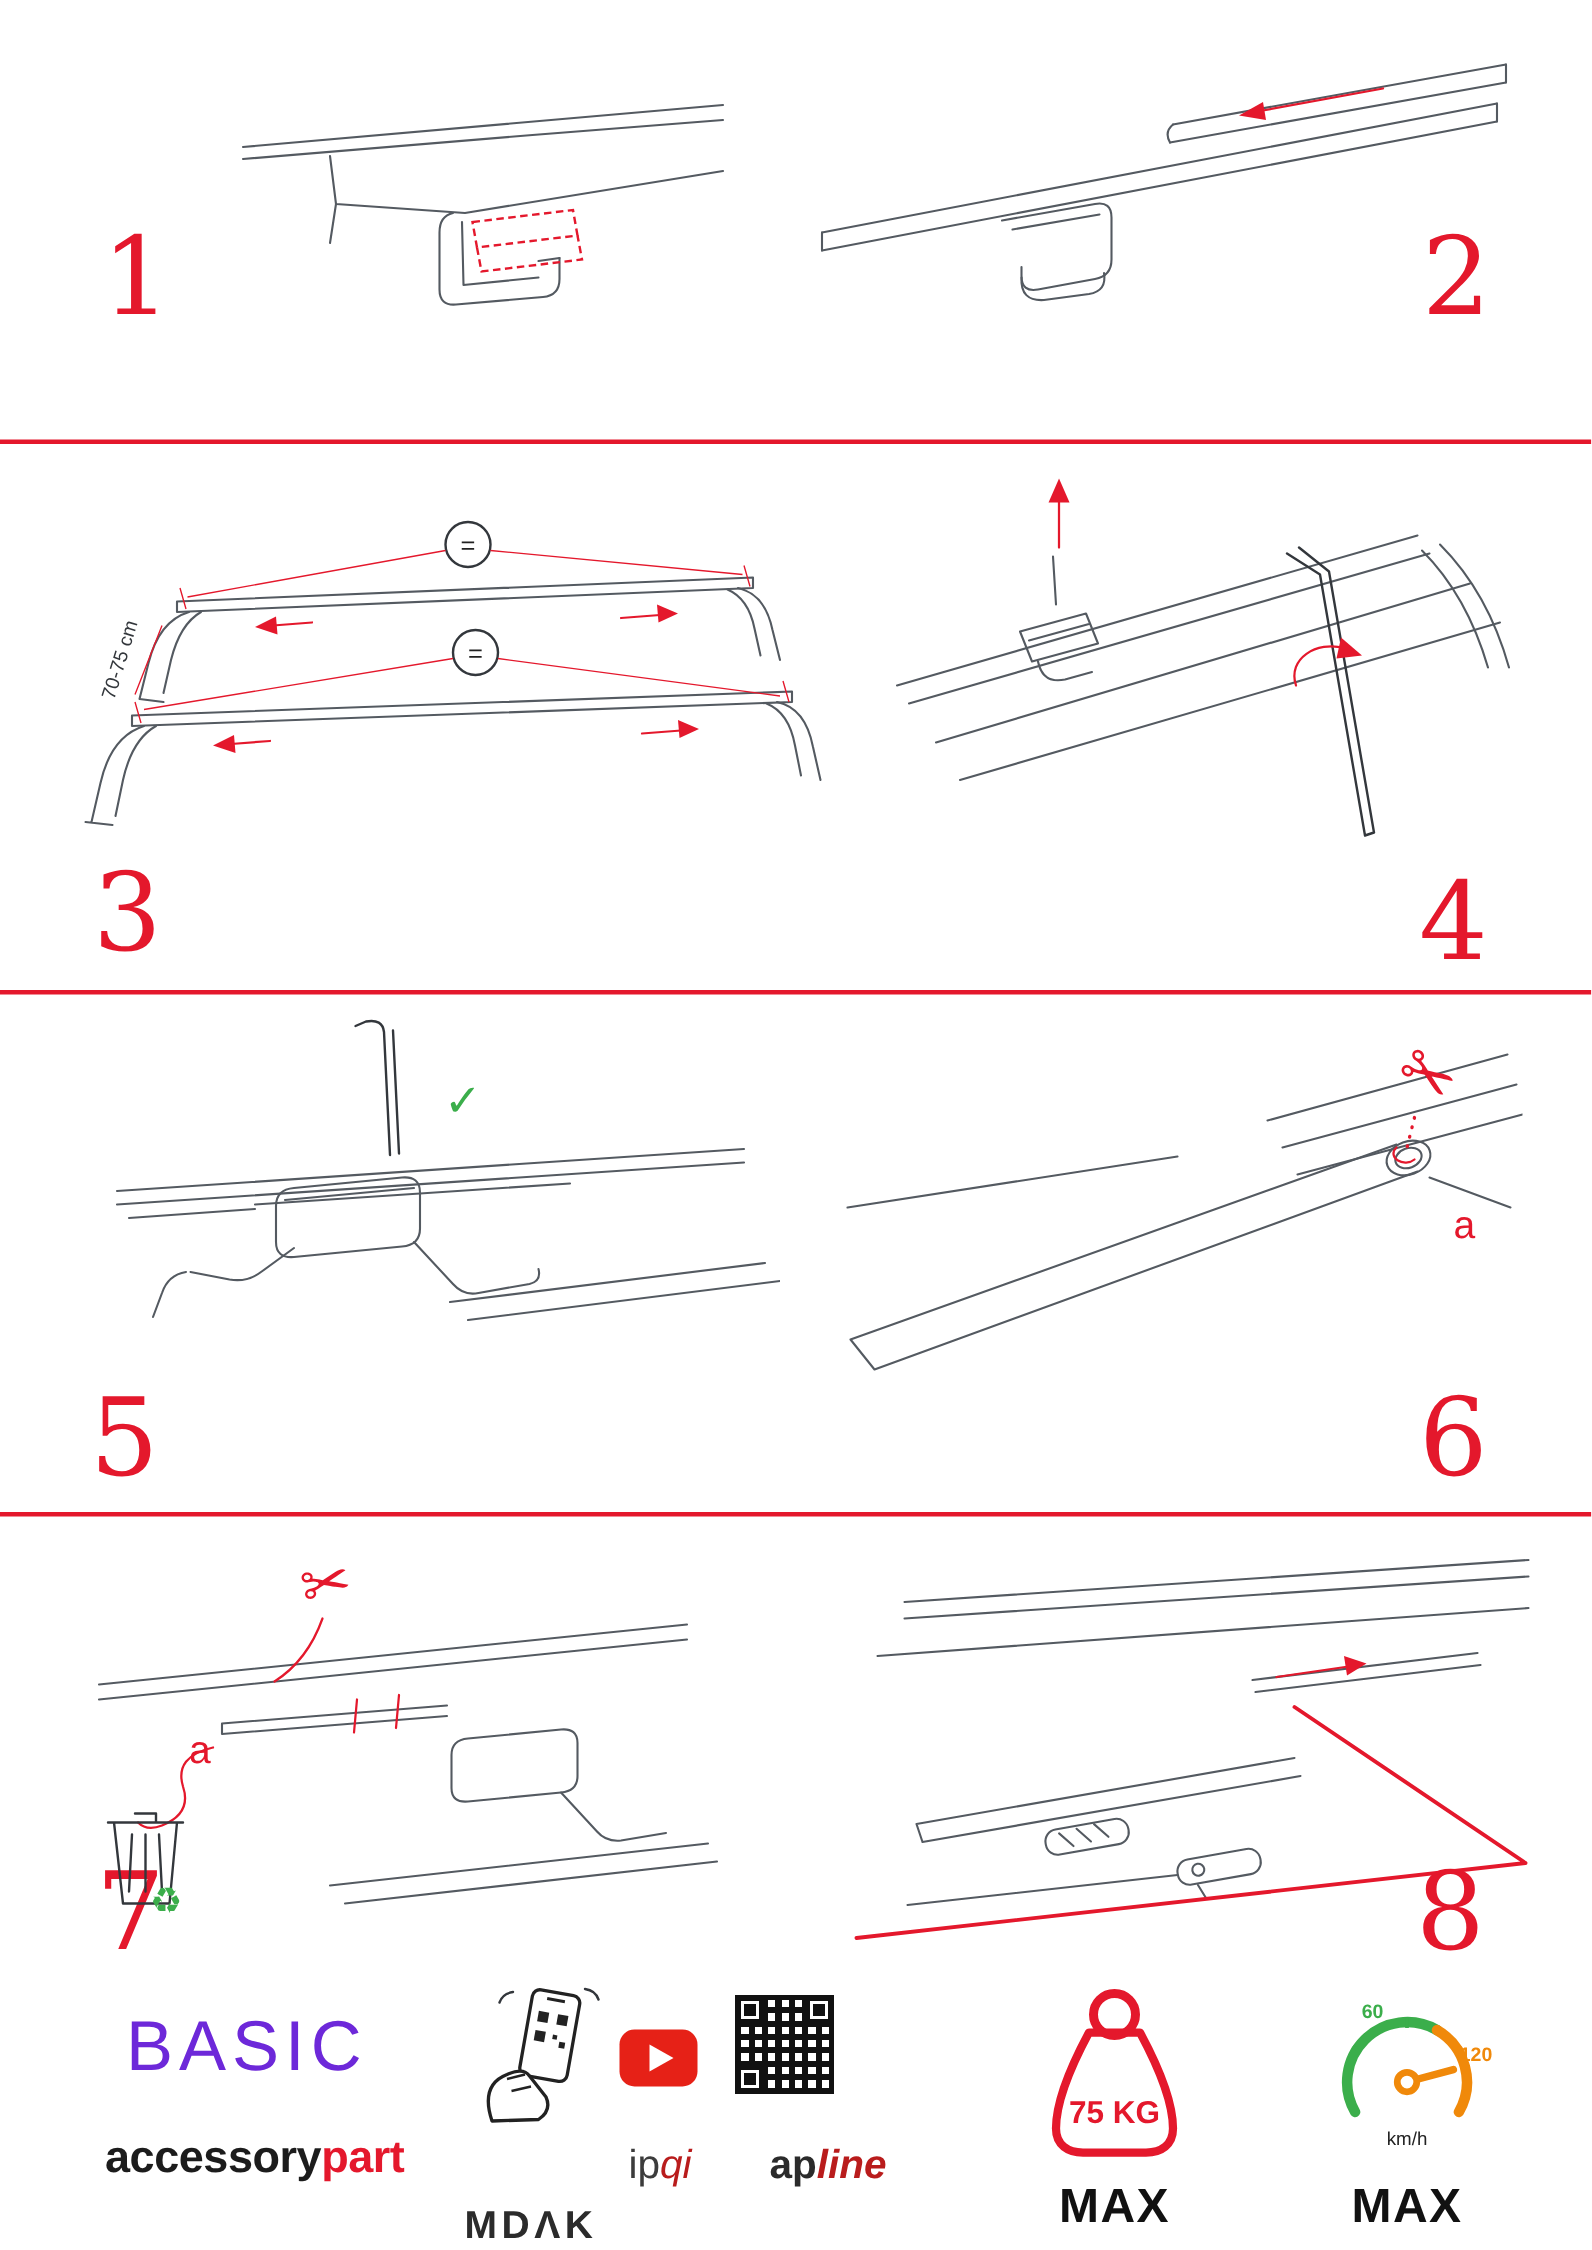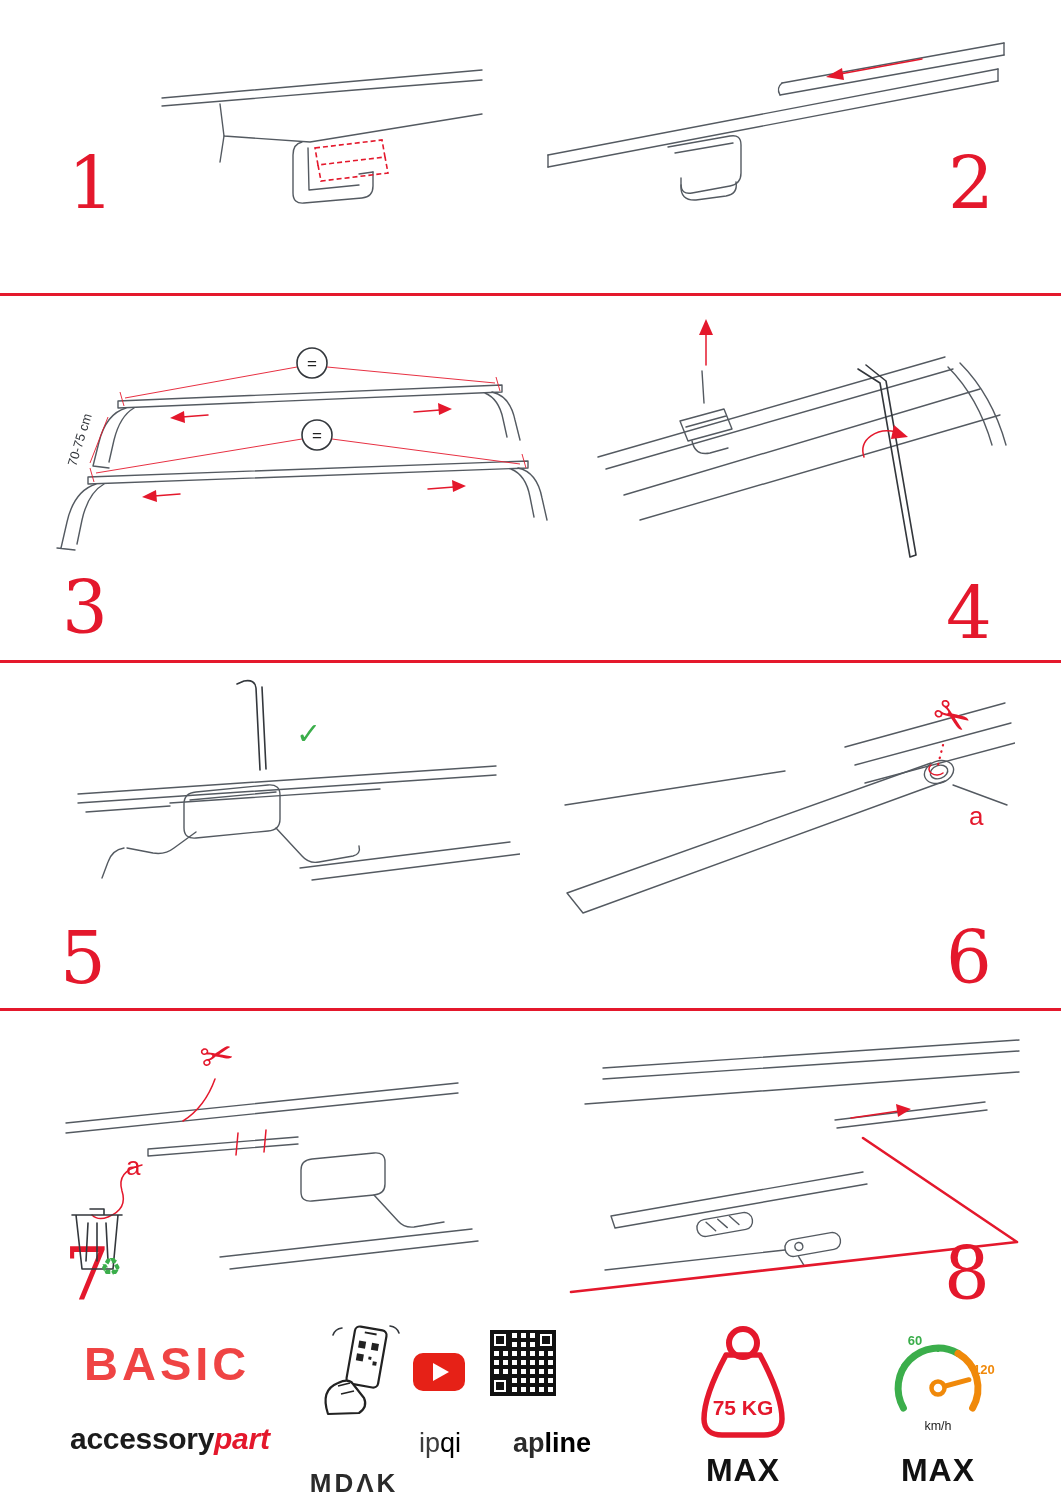--- a/index.html
+++ b/index.html
@@ -20,30 +20,30 @@
   .redline { fill:none; stroke:#e4182c; stroke-width:1.5; stroke-linecap:round; stroke-linejoin:round; }
   .redthin { fill:none; stroke:#e4182c; stroke-width:0.9; }
   .redfill { fill:#e4182c; stroke:none; }
   .reddash { fill:none; stroke:#e4182c; stroke-width:1.6; stroke-dasharray:5 3; }
   .reddot  { fill:none; stroke:#e4182c; stroke-width:2.2; stroke-dasharray:0.5 6; stroke-linecap:round; }
   .svgtxt  { font-family:"Liberation Sans", sans-serif; }
   .glyph   { font-family:"DejaVu Sans", sans-serif; }
 
   
   .brand-basic {
-    position:absolute; left:84px; top:1336px; font-size:47px; font-weight:700;
-    letter-spacing:4px; color:#ef4444;
+    position:absolute; left:84px; top:1336px; font-size:47px; font-weight:400;
+    letter-spacing:4px; color:#6d28d9;
   }
   .brand-sub { position:absolute; left:70px; top:1422px; font-size:30px; font-weight:700; color:#1c1c1c; letter-spacing:-0.3px; }
-  .brand-sub .red { color:#e4182c;font-style:italic; }
+  .brand-sub .red { color:#e4182c; }
   .partner-label { position:absolute; text-align:center; color:#2b2b2b; }
   .lbl-mdak  { left:296px; top:1468px; width:116px; font-size:26px; letter-spacing:3px; font-weight:600; }
   .lbl-ipqi  { left:402px; top:1428px; width:76px;  font-size:27px; font-weight:400; color:#3c3c3c; }
   .lbl-apline{ left:504px; top:1428px; width:96px;  font-size:27px; font-weight:600; }
-  .lbl-ipqi .red, .lbl-apline .red { color:#000000; }
+  .lbl-ipqi .red, .lbl-apline .red { color:#b91c1c;font-style:italic; }
   .max-label { position:absolute; text-align:center; font-size:32px; font-weight:700; color:#111; letter-spacing:1px; }
 
   
   .qr {
     position:absolute; left:490px; top:1330px; width:66px; height:66px; background:#fff;
     background-image:
       repeating-linear-gradient(90deg, #111 0 4px, transparent 4px 9px),
       repeating-linear-gradient(0deg,  #111 0 4px, #fff 4px 9px);
   }
   .qr .finder { position:absolute; width:20px; height:20px; background:#fff; border:4px solid #111; }

